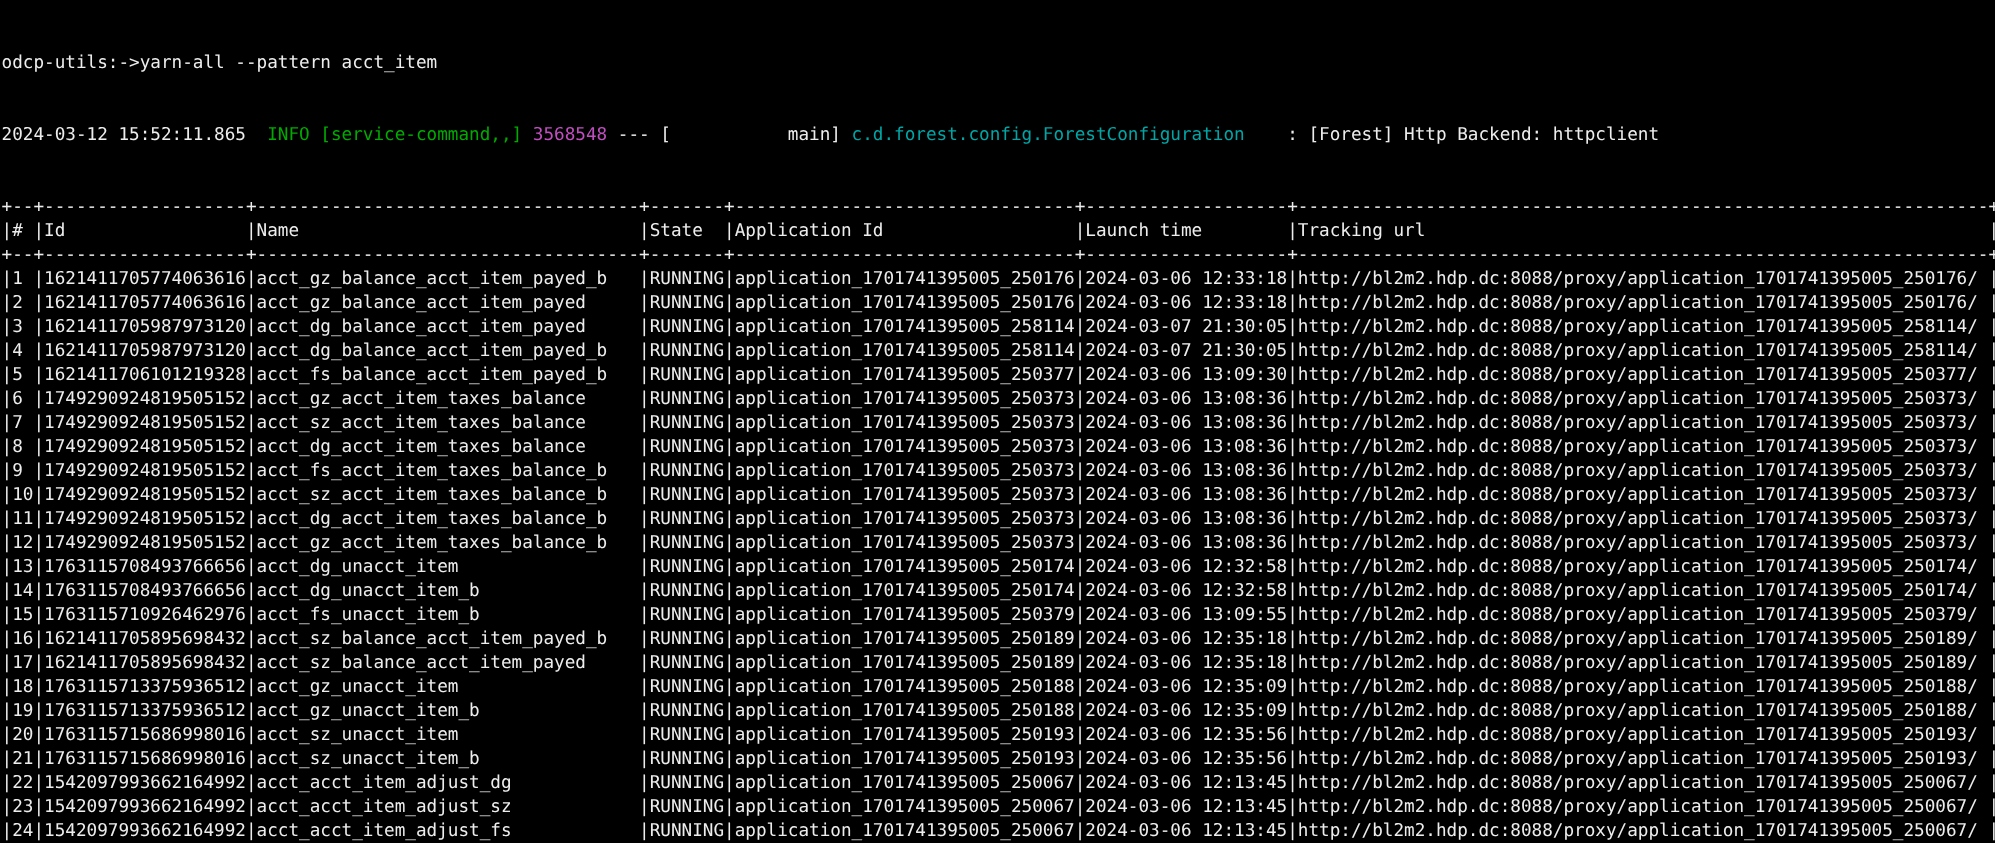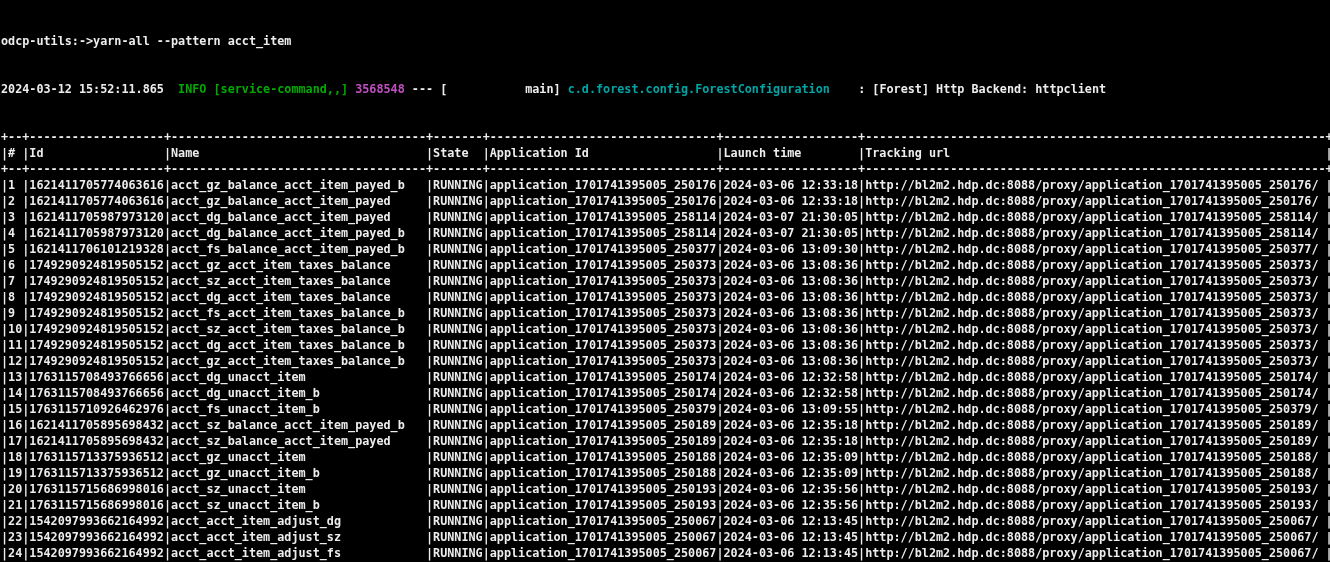--- a/index.html
+++ b/index.html
@@ -9,21 +9,21 @@
   }
   .terminal {
     width: 1330px;
     height: 562px;
     box-sizing: border-box;
     overflow: hidden;
     background: #000000;
     color: #ededed;
     font-family: "DejaVu Sans Mono", "Liberation Mono", monospace;
     font-size: 11.78px;
-    font-weight: bold;
+    font-weight: normal;
     line-height: 16px;
     white-space: pre;
     padding: 1px 0 0 1px;
   }
   .line {
     height: 16px;
     white-space: pre;
   }
 </style>
 </head>

